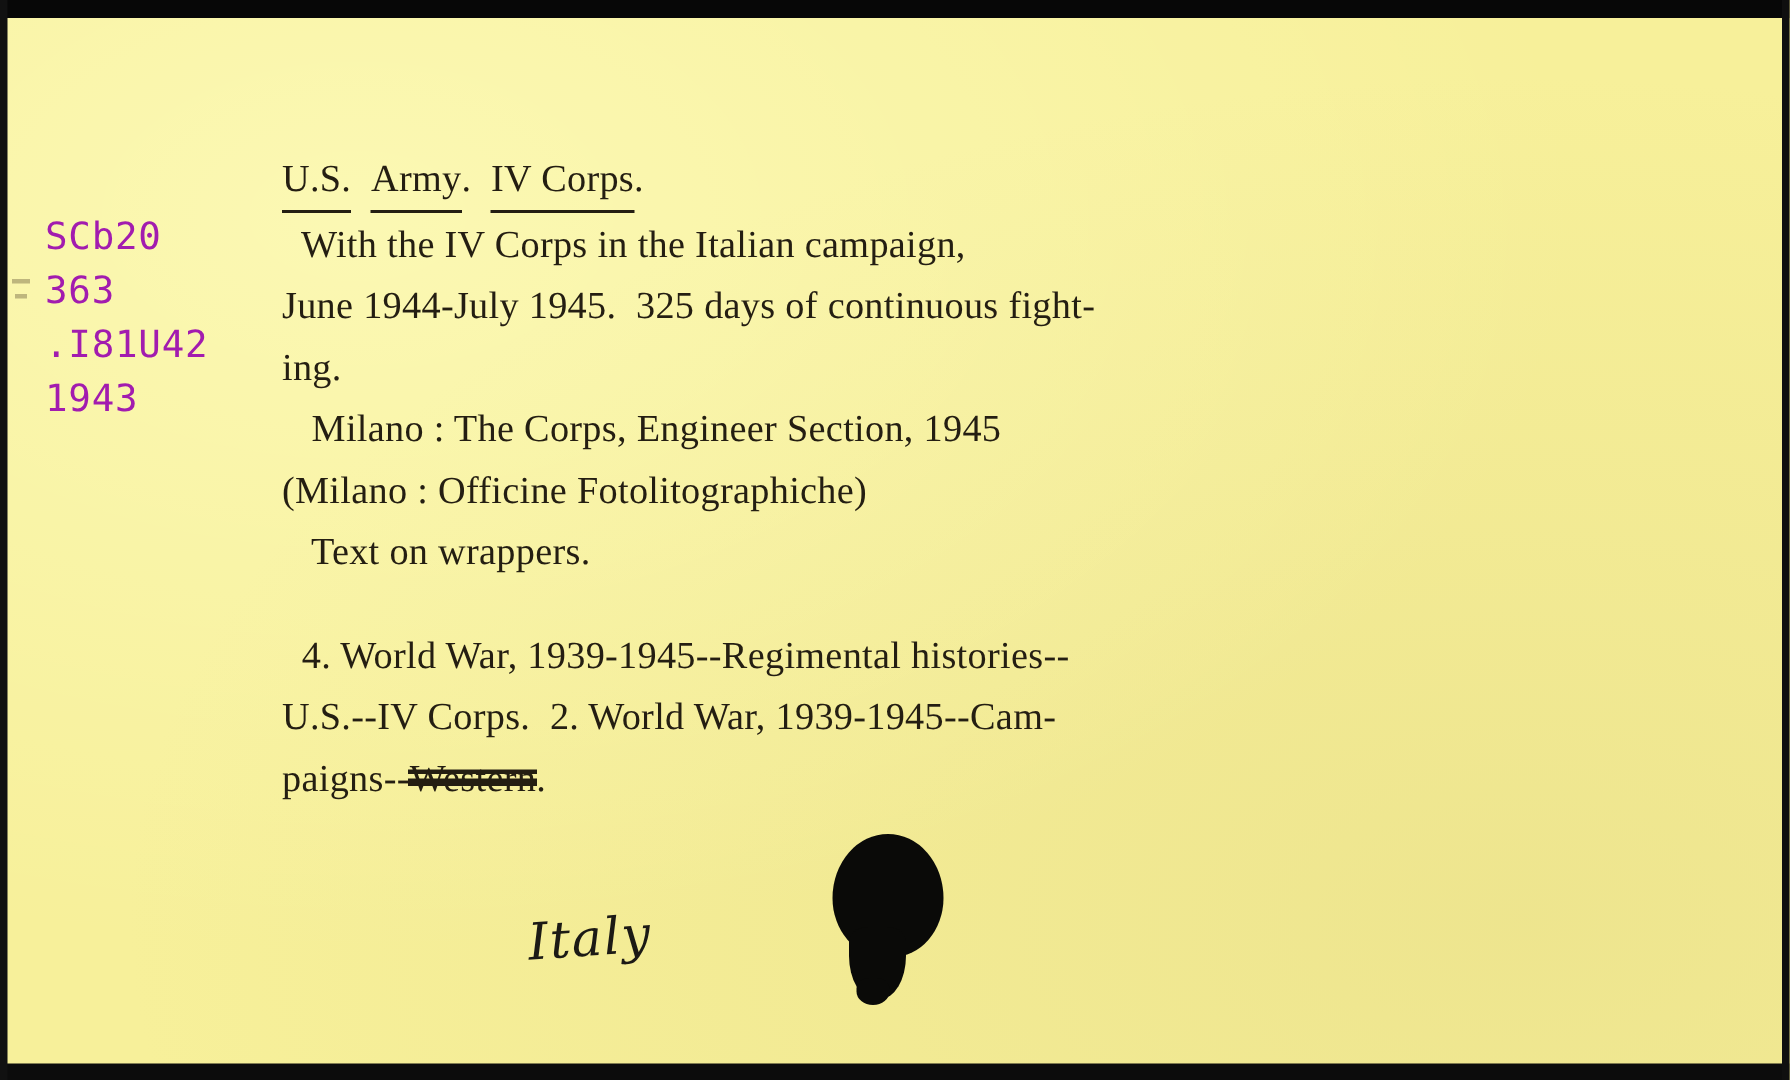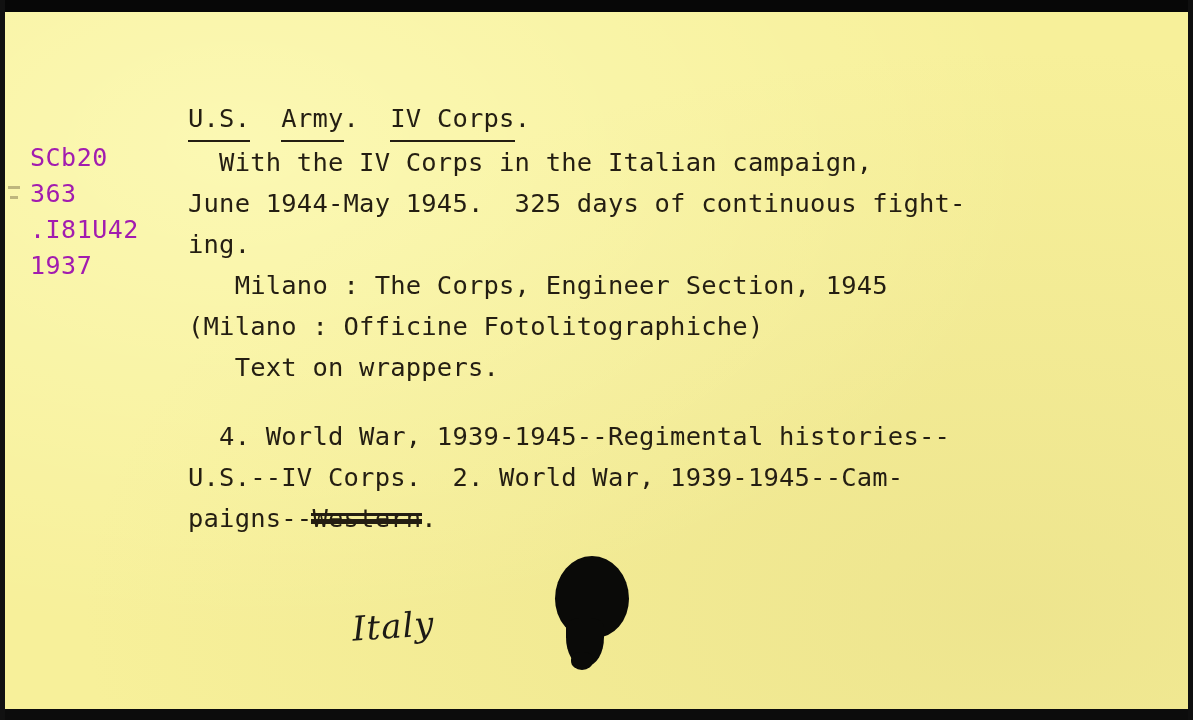--- a/index.html
+++ b/index.html
@@ -79,20 +79,21 @@
   
   #body {
     position: absolute;
     left: 188px;
     top: 98px;
     width: 1000px;
     color: #241e12;
     font-size: 25.5px;
     line-height: 41px;
     letter-spacing: 0.2px;
+    font-family: Liberation Serif, serif;
   }
   .line {
     white-space: pre;
   }
   .heading {
     position: relative;
     display: inline-block;
   }
   .u-under {
     border-bottom: 2px solid #241e12;
@@ -191,29 +192,29 @@
   <div class="scan-edge-left"></div>
   <div class="scan-edge-right"></div>
 
   <div class="edge-mark" style="left:8px; top:186px; width:12px; height:3px;"></div>
   <div class="edge-mark" style="left:10px; top:196px; width:8px; height:3px;"></div>
 
   <div id="callnumber">
     <div>SCb20</div>
     <div>363</div>
     <div>.I81U42</div>
-    <div>1937</div>
+    <div>1943</div>
   </div>
 
   <div id="body">
 
     <div class="line"><span class="heading u-under">U.S.</span><span>  </span><span class="heading u-under">Army</span><span>.</span><span>  </span><span class="heading u-under">IV Corps</span><span>.</span></div>
 
     <div class="line">  With the IV Corps in the Italian campaign,</div>
-    <div class="line">June 1944-May 1945.  325 days of continuous fight-</div>
+    <div class="line">June 1944-July 1945.  325 days of continuous fight-</div>
     <div class="line">ing.</div>
     <div class="line">   Milano : The Corps, Engineer Section, 1945</div>
     <div class="line">(Milano : Officine Fotolitographiche)</div>
     <div class="line">   Text on wrappers.</div>
 
     <div class="blank"></div>
 
     <div class="line">  4. World War, 1939-1945--Regimental histories--</div>
     <div class="line">U.S.--IV Corps.  2. World War, 1939-1945--Cam-</div>
     <div class="line"><span>paigns--</span><span class="strike">Western</span><span>.</span></div>

